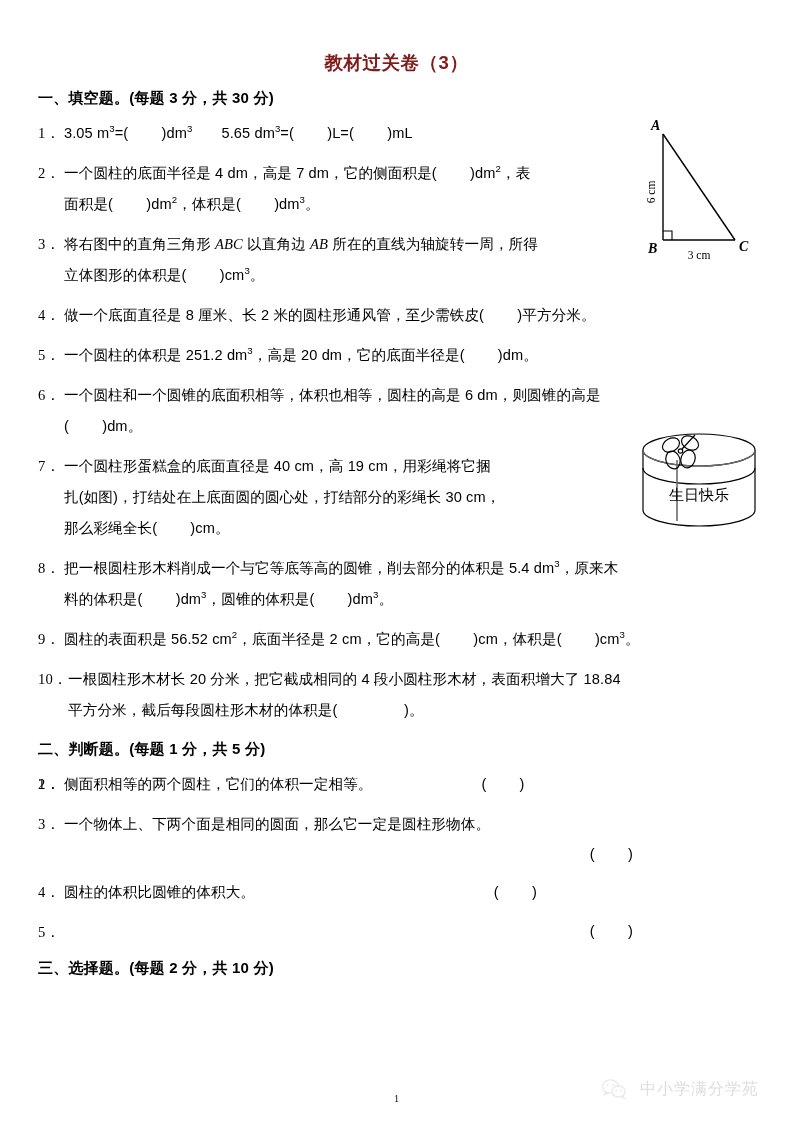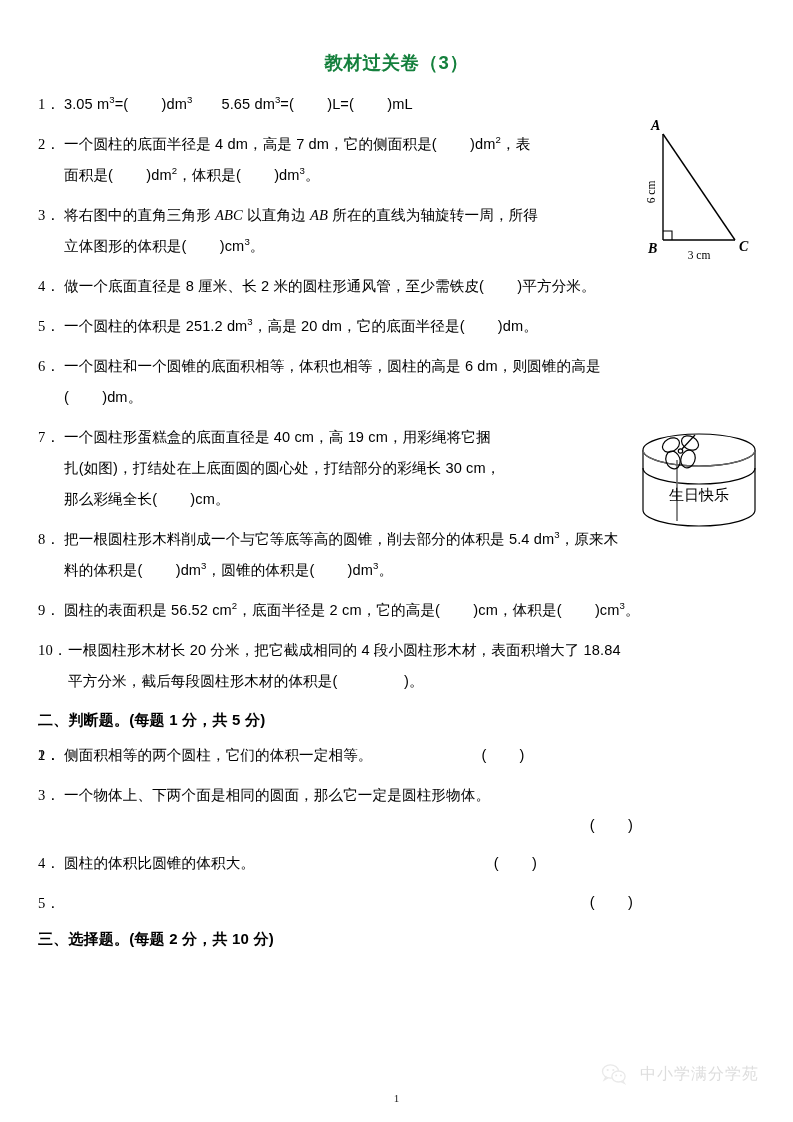--- a/index.html
+++ b/index.html
@@ -17,21 +17,21 @@
   }
   .page {
     position: relative;
     width: 793px;
     height: 1122px;
     box-sizing: border-box;
     padding: 40px 38px 0 38px;
   }
   .doc-title {
     text-align: center;
-    color: #15803d;
+    color: #7f1d1d;
     font-size: 18.5px;
     font-weight: bold;
     letter-spacing: 0.5px;
     margin: 10px 0 14px 0;
     font-family: "Liberation Sans", "DejaVu Sans", sans-serif;
   }
   .section-head {
     font-size: 15px;
     font-weight: bold;
     margin: 14px 0 10px 0;
@@ -106,41 +106,42 @@
     bottom: 18px;
     left: 0;
     width: 793px;
     text-align: center;
     font-size: 11px;
     color: #222;
   }
   .watermark {
     position: absolute;
     right: 34px;
-    bottom: 37px;
+    bottom: 22px;
     display: flex;
     align-items: center;
     gap: 13px;
     opacity: 0.62;
   }
   .watermark .wm-text {
     font-family: "Liberation Sans", "DejaVu Sans", sans-serif;
     font-size: 16px;
     color: #c9c9c9;
     letter-spacing: 1px;
   }
   .watermark .wm-logo { width: 26px; height: 22px; }
 </style>
 </head>
 <body>
 
 <div class="page">
 
   <div class="doc-title">教材过关卷（3）</div>
 
+  <div class="section-head cn">一、填空题。(每题 3 分，共 30 分)</div>
 
   <div class="q">
     <span class="num">1．</span>
     <span class="cn">3.05&nbsp;m<sup>3</sup>=(&nbsp;&nbsp;&nbsp;&nbsp;&nbsp;&nbsp;&nbsp;&nbsp;)dm<sup>3</sup>&nbsp;&nbsp;&nbsp;&nbsp;&nbsp;&nbsp;&nbsp;5.65&nbsp;dm<sup>3</sup>=(&nbsp;&nbsp;&nbsp;&nbsp;&nbsp;&nbsp;&nbsp;&nbsp;)L=(&nbsp;&nbsp;&nbsp;&nbsp;&nbsp;&nbsp;&nbsp;&nbsp;)mL</span>
   </div>
 
   <div class="q">
     <span class="num">2．</span>
     <span class="cn">一个圆柱的底面半径是 4&nbsp;dm，高是 7&nbsp;dm，它的侧面积是(&nbsp;&nbsp;&nbsp;&nbsp;&nbsp;&nbsp;&nbsp;&nbsp;)dm<sup>2</sup>，表<br>面积是(&nbsp;&nbsp;&nbsp;&nbsp;&nbsp;&nbsp;&nbsp;&nbsp;)dm<sup>2</sup>，体积是(&nbsp;&nbsp;&nbsp;&nbsp;&nbsp;&nbsp;&nbsp;&nbsp;)dm<sup>3</sup>。</span>
   </div>

